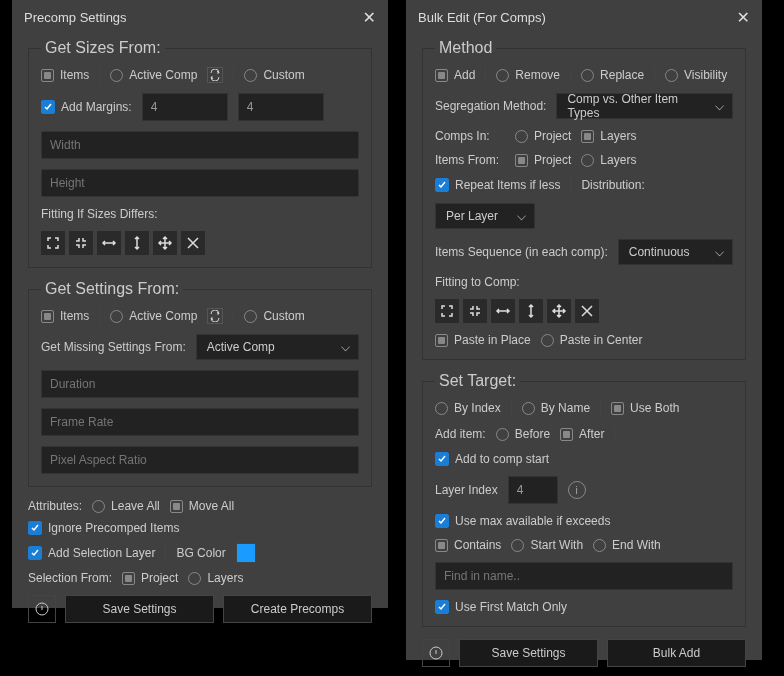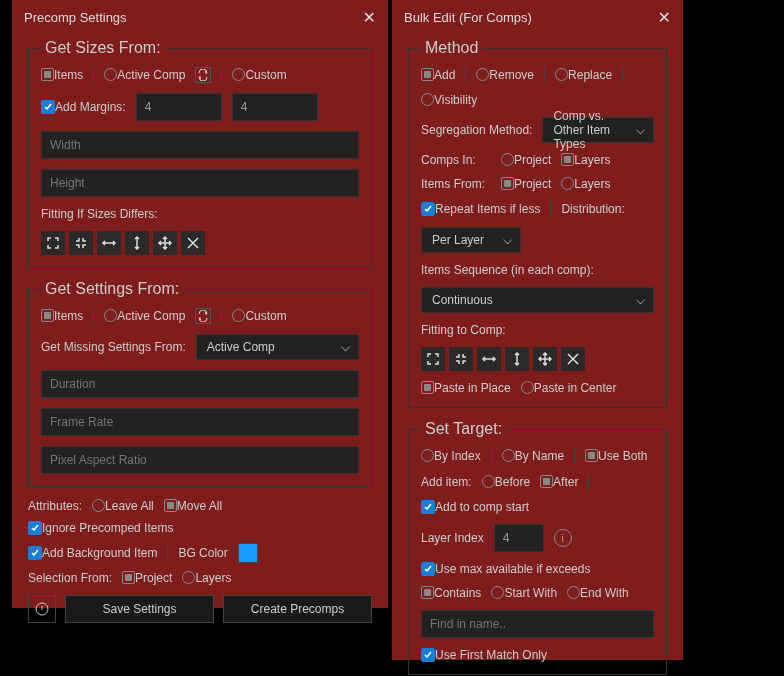--- a/index.html
+++ b/index.html
@@ -7,43 +7,43 @@
     background: #000;
     font-family: "Segoe UI", Arial, sans-serif;
     font-size: 12px;
     color: #ccc;
     width: 784px;
     height: 676px;
     position: relative;
   }
   .panel {
     position: absolute;
-    background: #7f1d1d;
+    background: #404040;
     box-shadow: 8px 8px 12px rgba(0,0,0,0.7);
   }
   .panel.left { left: 12px; top: 0; width: 376px; height: 608px; }
-  .panel.right { left: 392px; top: 0; width: 291px; height: 660px; }
+  .panel.right { left: 406px; top: 0; width: 356px; height: 660px; }
   .titlebar {
     display: flex; justify-content: space-between; align-items: center;
     padding: 8px 12px 6px 12px;
     font-size: 13px;
     color: #ddd;
   }
   .close-x { font-size: 16px; cursor: pointer; }
   .body { padding: 6px 16px 14px 16px; }
   fieldset {
     border: 1px solid #333;
     padding: 10px 12px 12px 12px;
     margin-bottom: 12px;
   }
   legend { padding: 0 4px; font-size: 16px; color: #ccc; }
   .row { display: flex; align-items: center; gap: 10px; margin-bottom: 10px; flex-wrap: wrap;}
   .row:last-child { margin-bottom: 0; }
   .radio, .check, .radio-square {
-    display: inline-flex; align-items: flex-start; cursor: pointer;
+    display: inline-flex; align-items: flex-end; gap: 6px; cursor: pointer;
   }
   .radio .dot {
     width: 13px; height: 13px; border: 1.5px solid #888; border-radius: 50%;
     display: inline-flex; align-items: center; justify-content: center;
   }
   .radio-square .dot {
     width: 13px; height: 13px; border: 1.5px solid #888; border-radius: 2px;
     display:inline-flex; align-items:center; justify-content:center;
   }
   .radio-square .dot.filled::after {
@@ -242,21 +242,21 @@
           <span>Ignore Precomped Items</span>
         </span>
     </div>
     <div class="plainrow">
       <span class="check">
           <span class="box on">
             <svg width="10" height="10" viewBox="0 0 10 10">
               <path d="M2 5l2 2 4-5" stroke-width="1.5" fill="none"></path>
             </svg>
           </span>
-          <span>Add Background Item</span>
+          <span>Add Selection Layer</span>
         </span>
       <span class="sep"></span>
       <span class="lbl">BG Color</span>
       <span class="swatch"></span>
     </div>
     <div class="plainrow">
       <span class="lbl">Selection From:</span>
       <span class="radio-square">
           <span class="dot filled"></span>
           <span>Project</span>

